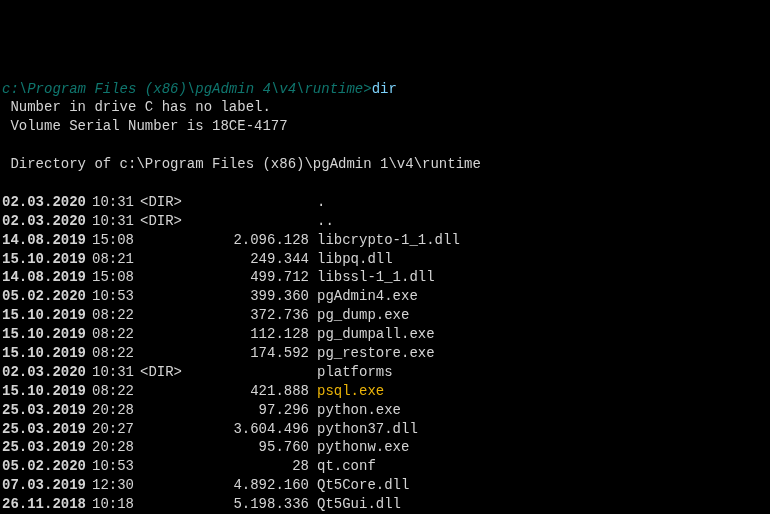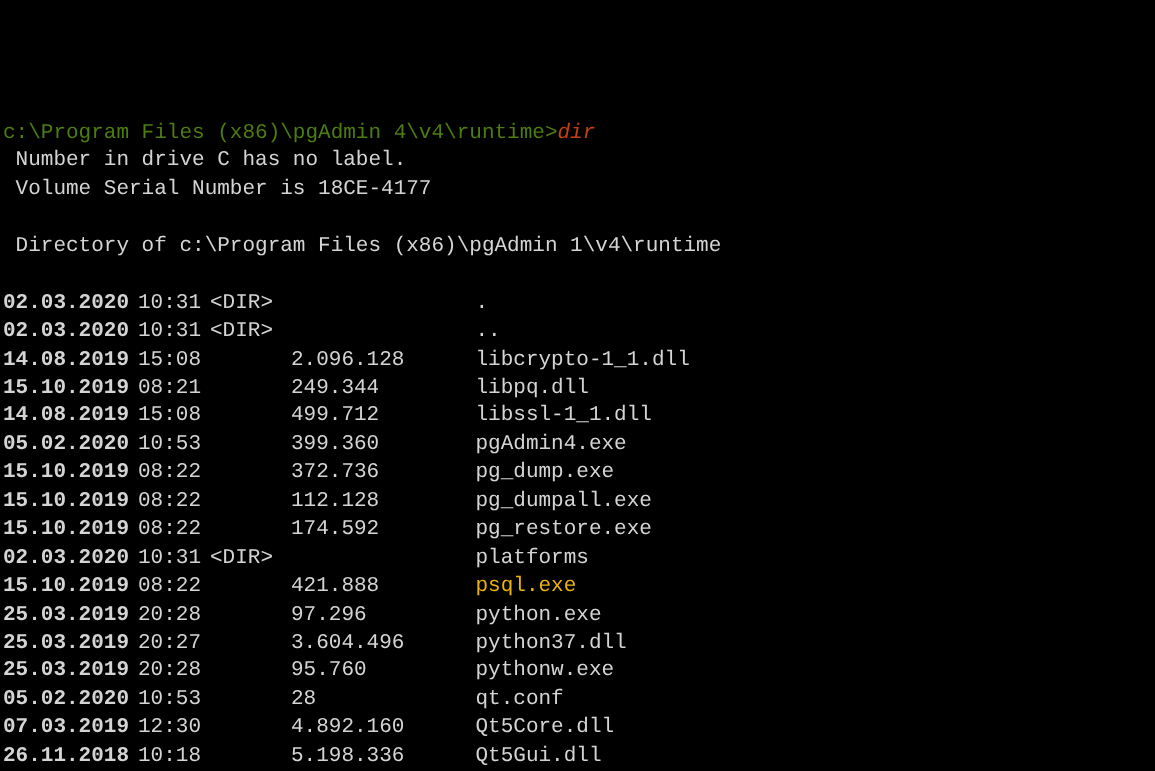--- a/index.html
+++ b/index.html
@@ -13,25 +13,25 @@
       font-family: 'Consolas', 'Courier New', monospace;
       font-size: 14px;
       line-height: 1.35;
       padding: 4px 2px;
       white-space: pre;
       width: 770px;
       height: 514px;
       overflow: hidden;
     }
     .prompt-path {
-      color: #4d7c0f;
+      color: #0f766e;
+      font-style: italic;
     }
     .command {
-      color: #c2410c;
-      font-style: italic;
+      color: #7dd3fc;
     }
     .highlight {
       color: #eab308;
     }
     .row {
       display: block;
     }
     .col-date {
       display: inline-block;
       width: 80px;
@@ -43,21 +43,21 @@
       padding-left: 10px;
     }
     .col-dir {
       display: inline-block;
       width: 64px;
       padding-left: 10px;
     }
     .col-size {
       display: inline-block;
       width: 115px;
-      text-align: left;
+      text-align: right;
     }
     .col-name {
       display: inline-block;
       padding-left: 8px;
     }
   </style>
 </head>
 <body>
 
 

